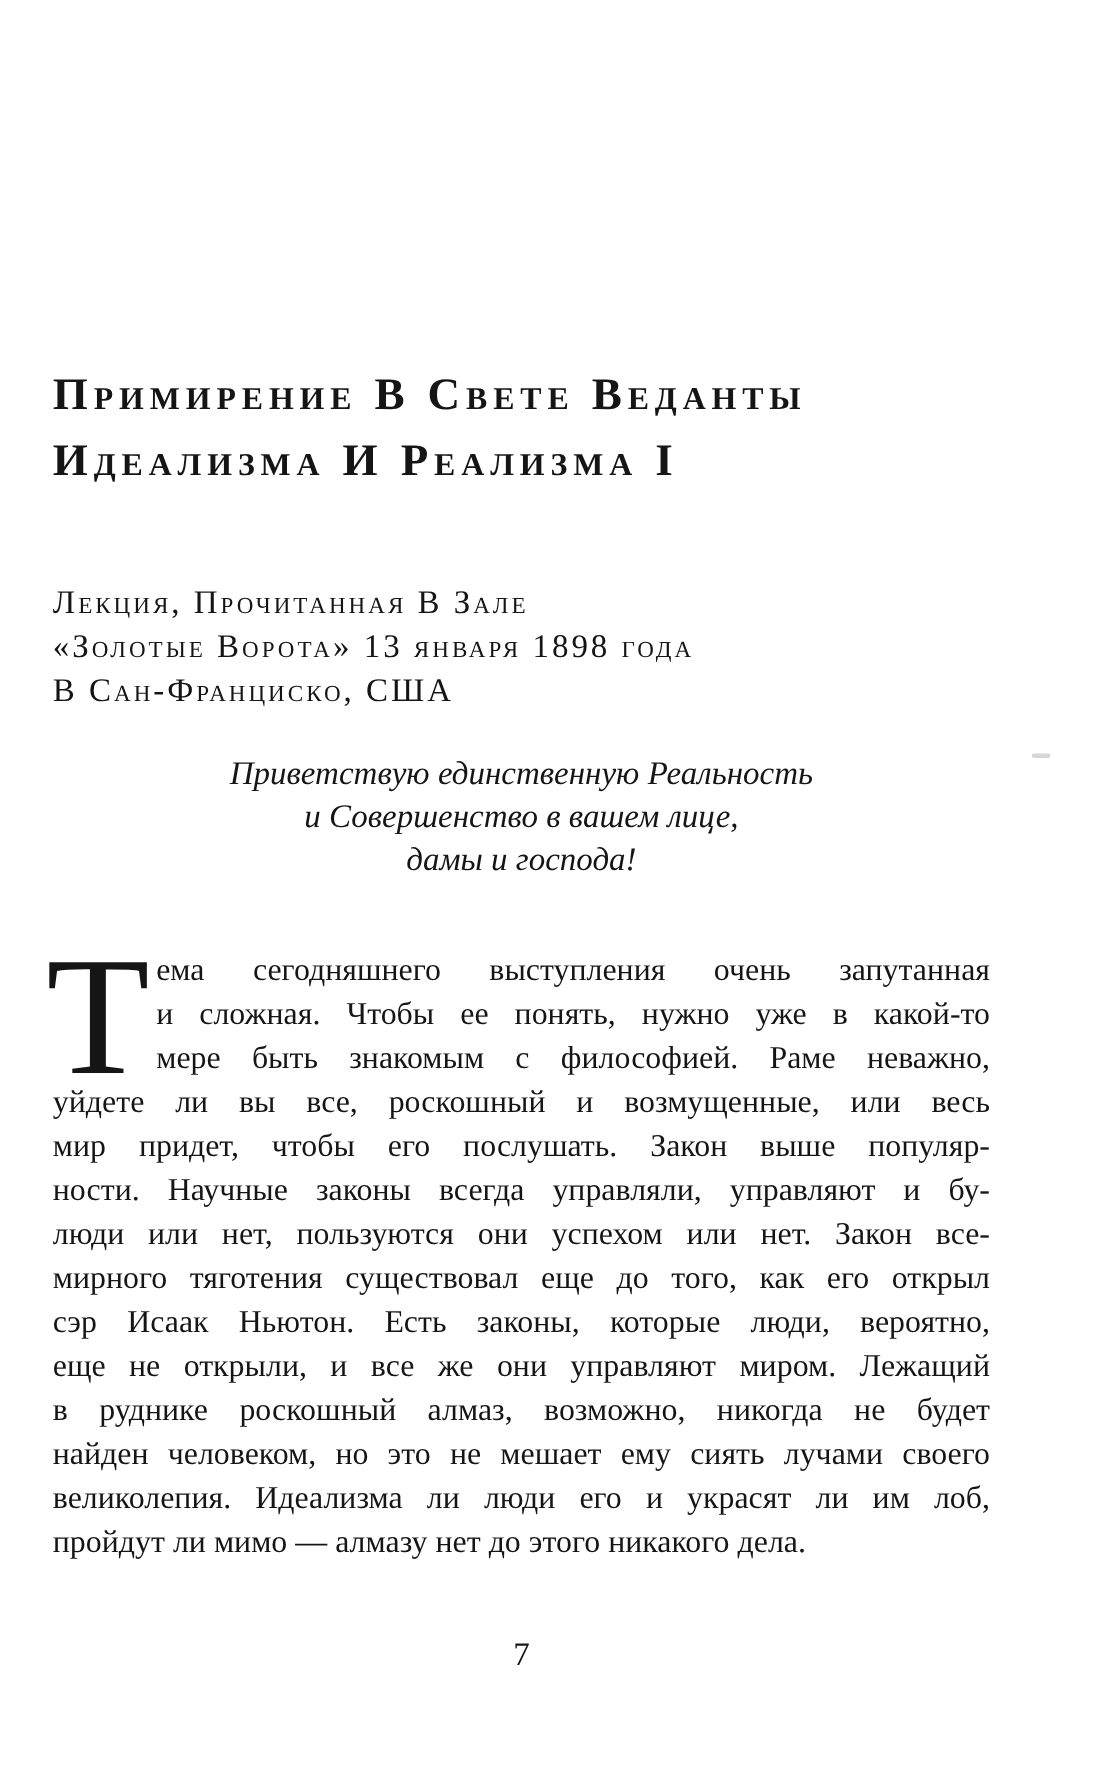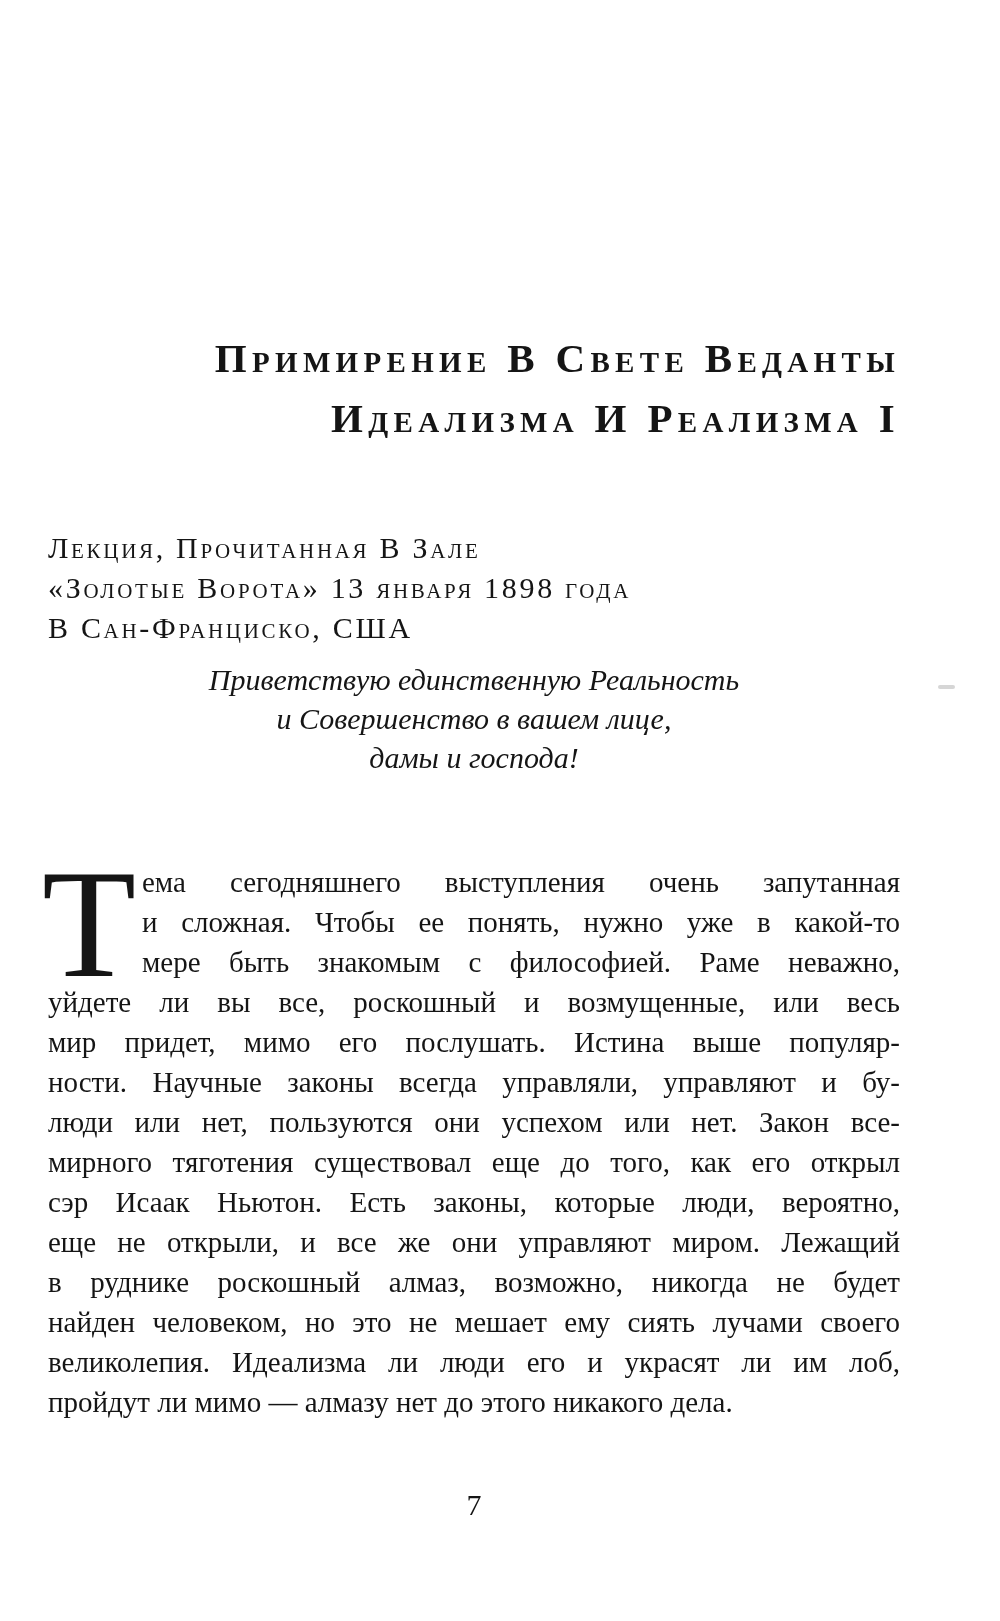--- a/index.html
+++ b/index.html
@@ -18,42 +18,42 @@
     overflow: hidden;
   }
   .block {
     position: absolute;
     left: 48px;
     width: 852px;
   }
   
   .title {
     top: 328px;
-    text-align: right;
+    text-align: left;
     font-variant: small-caps;
     font-variant-caps: small-caps;
     font-weight: 700;
     font-size: 41px;
     line-height: 60px;
     letter-spacing: 0.13em;
   }
   
   .subtitle {
     top: 528px;
     text-align: left;
     font-variant: small-caps;
     font-variant-caps: small-caps;
     font-weight: 400;
     font-size: 30px;
     line-height: 40px;
     letter-spacing: 0.09em;
   }
   
   .epigraph {
-    top: 660px;
+    top: 684px;
     text-align: center;
     font-style: italic;
     font-size: 30px;
     line-height: 39px;
   }
   
   .bodytext {
     top: 862px;
     font-size: 29px;
     line-height: 40px;
@@ -117,21 +117,21 @@
       <div class="e-line">и Совершенство в вашем лице,</div>
       <div class="e-line last">дамы и господа!</div>
     </div>
 
   <div class="block bodytext">
     <div class="dropcap">Т</div>
   <div class="line">ема сегодняшнего выступления очень запутанная</div>
       <div class="line">и сложная. Чтобы ее понять, нужно уже в какой-то</div>
       <div class="line">мере быть знакомым с философией. Раме неважно,</div>
       <div class="line">уйдете ли вы все, роскошный и возмущенные, или весь</div>
-      <div class="line">мир придет, мимо его послушать. Истина выше популяр-</div>
+      <div class="line">мир придет, чтобы его послушать. Закон выше популяр-</div>
       <div class="line">ности. Научные законы всегда управляли, управляют и бу-</div>
       <div class="line">люди или нет, пользуются они успехом или нет. Закон все-</div>
       <div class="line">мирного тяготения существовал еще до того, как его открыл</div>
       <div class="line">сэр Исаак Ньютон. Есть законы, которые люди, вероятно,</div>
       <div class="line">еще не открыли, и все же они управляют миром. Лежащий</div>
       <div class="line">в руднике роскошный алмаз, возможно, никогда не будет</div>
       <div class="line">найден человеком, но это не мешает ему сиять лучами своего</div>
       <div class="line">великолепия. Идеализма ли люди его и украсят ли им лоб,</div>
       <div class="line last">пройдут ли мимо — алмазу нет до этого никакого дела.</div>
     </div>

